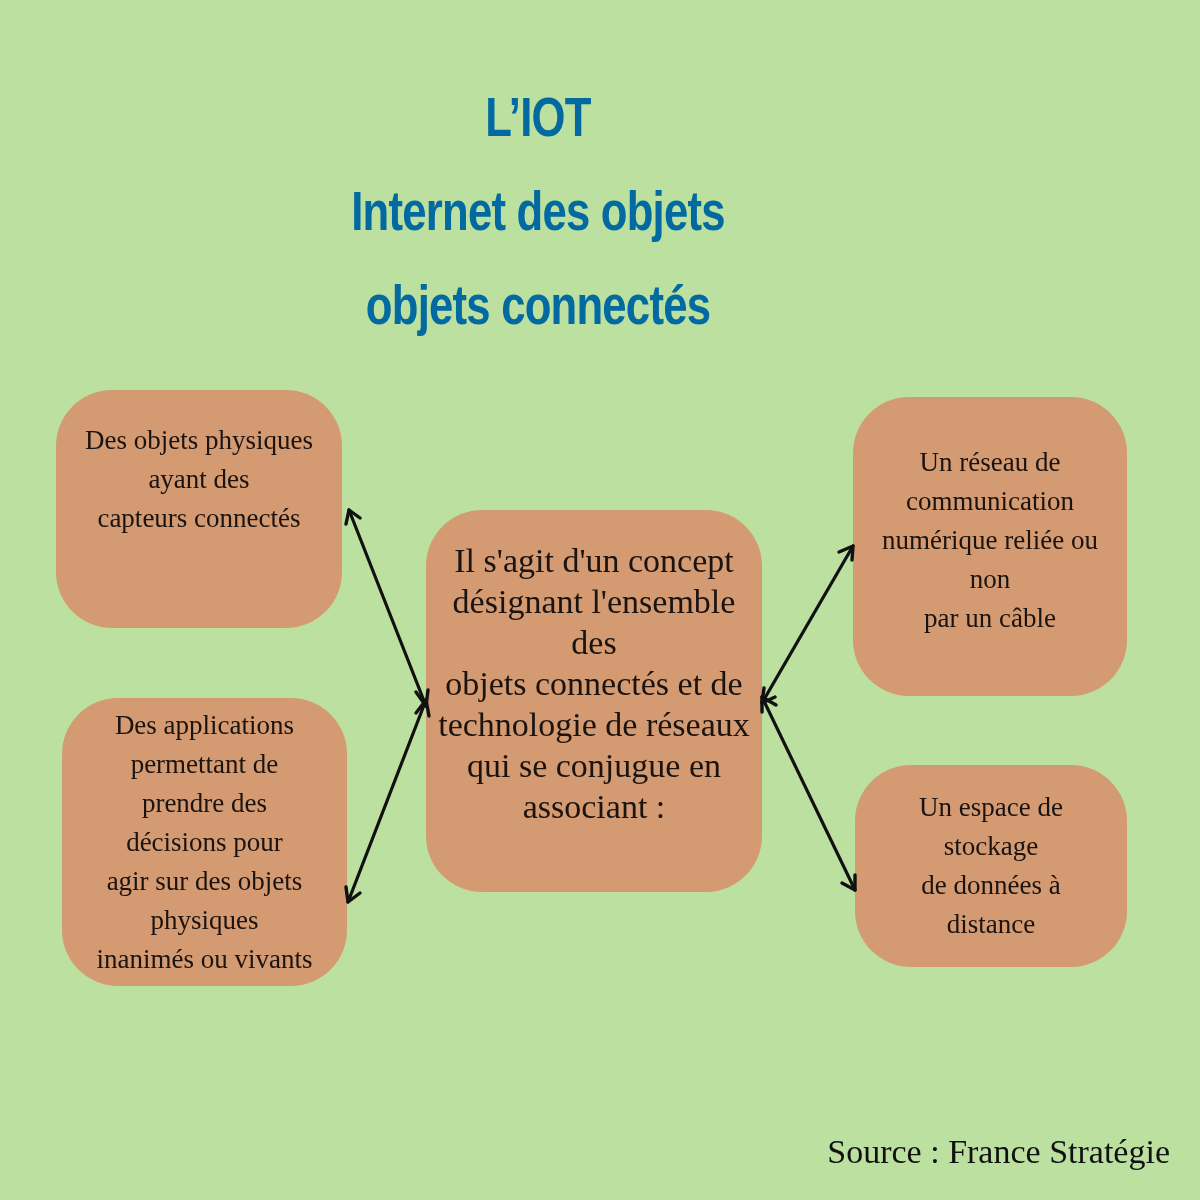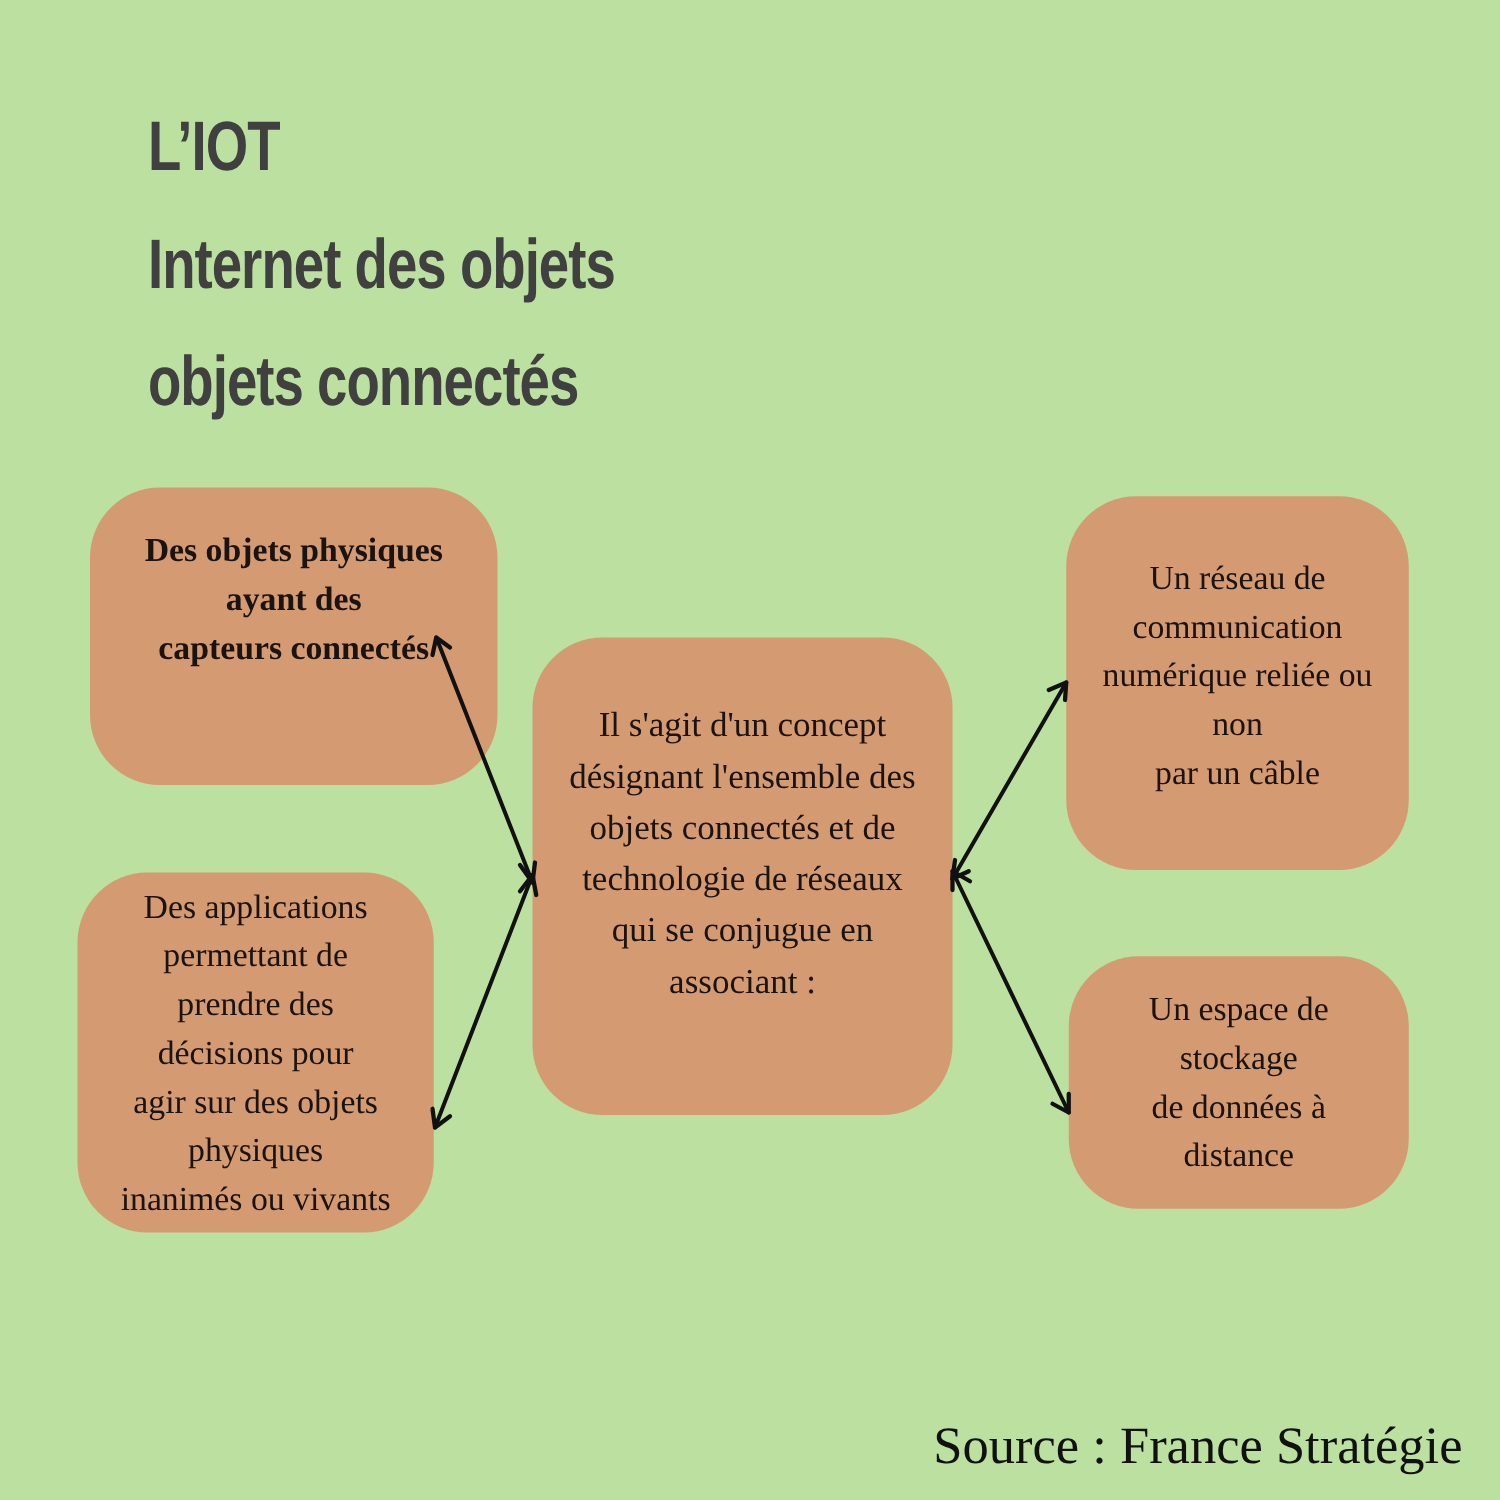--- a/index.html
+++ b/index.html
@@ -13,23 +13,24 @@
       overflow: hidden;
       background: #bbe0a0;
       font-family: "Liberation Serif", "DejaVu Serif", serif;
       color: #1a1310;
     }
     .title-block {
       position: absolute;
       left: 0;
       top: 70px;
       width: 1076px;
+      text-align: center;
       font-family: "Liberation Sans", "DejaVu Sans", sans-serif;
       font-weight: bold;
-      color: #404040;
+      color: #0369a1;
     }
     .title-line {
       display: block;
       font-size: 56px;
       line-height: 94px;
       letter-spacing: -1px;
       transform: scaleX(0.78);
       transform-origin: center;
     }
     .box {
@@ -41,33 +42,33 @@
       justify-content: center;
       text-align: center;
       box-sizing: border-box;
       padding: 0 10px;
     }
     .box-text {
       font-size: 27px;
       line-height: 39px;
       white-space: pre-line;
     }
-    #box-top-left { left: 72px; top: 390px; width: 326px; height: 238px; font-weight: bold; }
+    #box-top-left { left: 56px; top: 390px; width: 286px; height: 238px; }
     #box-top-left .box-text { margin-top: -60px; }
     #box-bottom-left { left: 62px; top: 698px; width: 285px; height: 288px; align-items: center; }
     #box-center { left: 426px; top: 510px; width: 336px; height: 382px; }
-    #box-center .box-text { font-size: 28px; line-height: 41px; margin-top: -36px; }
+    #box-center .box-text { font-size: 34px; line-height: 41px; margin-top: -36px; }
     #box-top-right { left: 853px; top: 397px; width: 274px; height: 299px; align-items: center; }
     #box-top-right .box-text { margin-top: -12px; }
     #box-bottom-right { left: 855px; top: 765px; width: 272px; height: 202px; }
     .source {
       position: absolute;
       right: 30px;
       top: 1133px;
-      font-size: 42px;
+      font-size: 34px;
       color: #111;
     }
     svg.arrows {
       position: absolute;
       left: 0;
       top: 0;
       width: 1200px;
       height: 1200px;
       pointer-events: none;
     }

